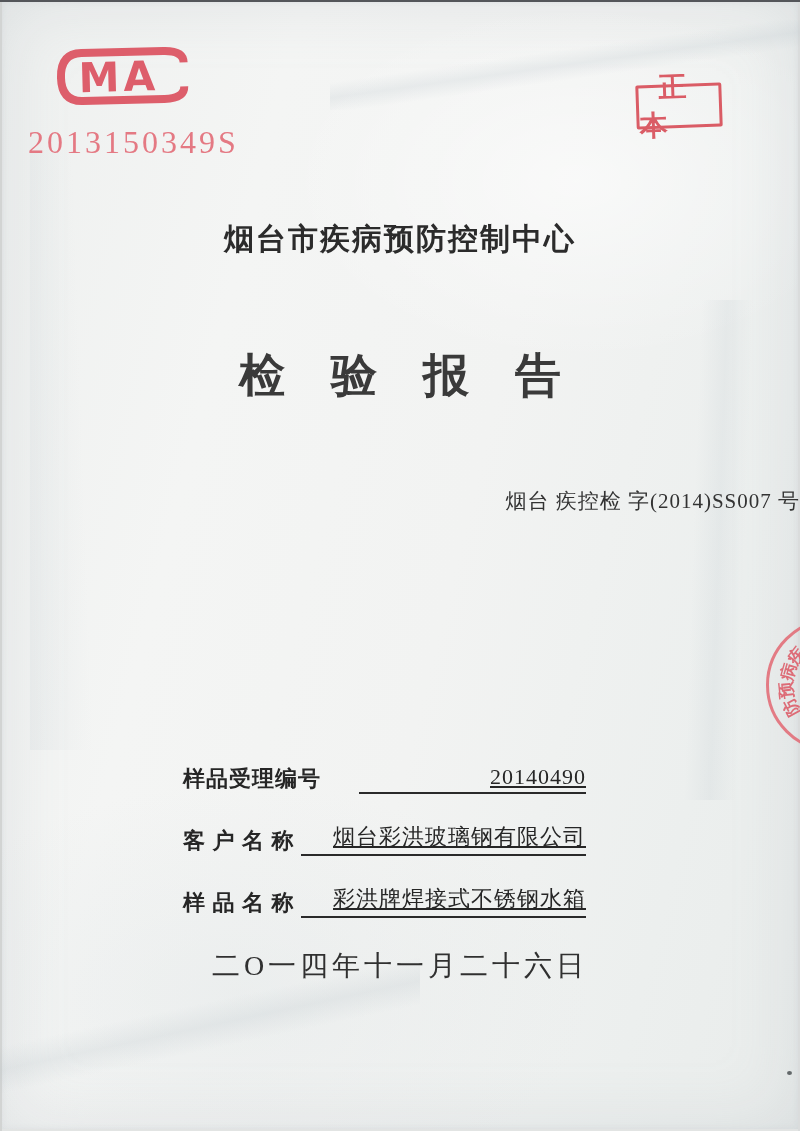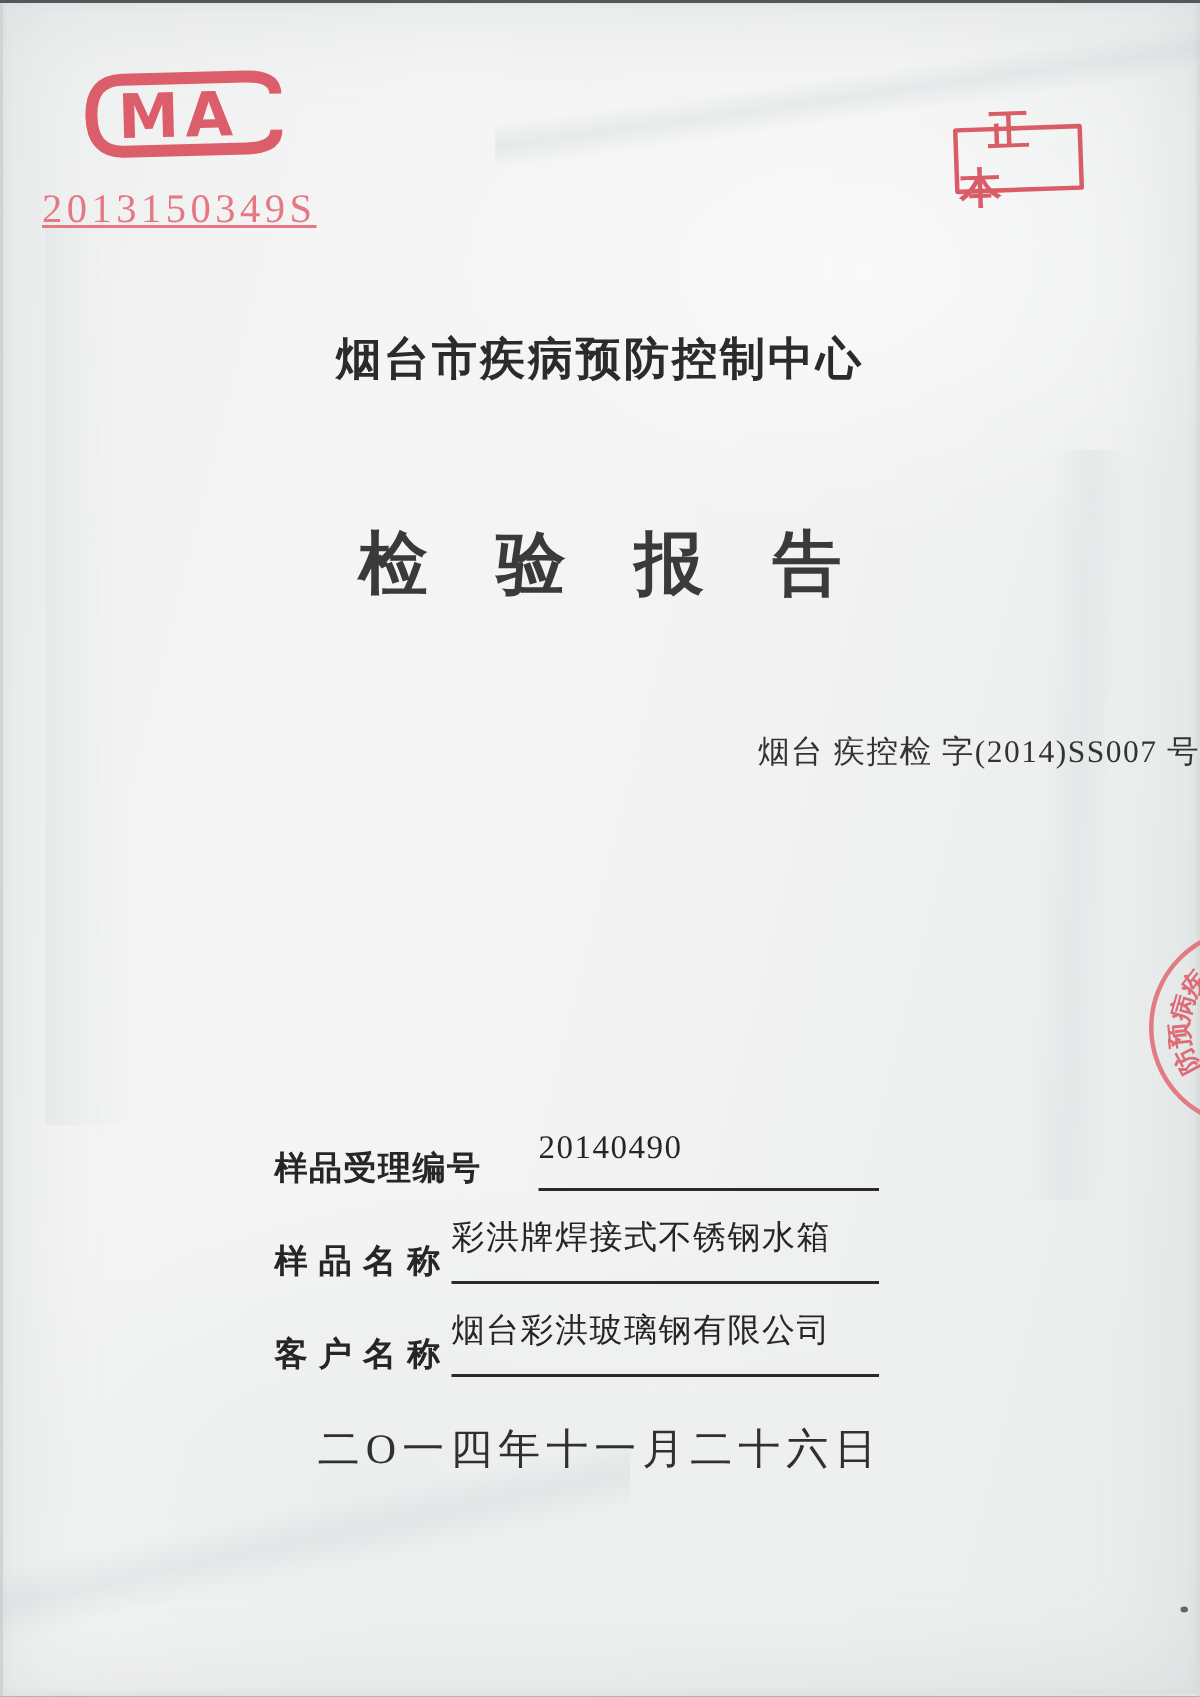--- a/index.html
+++ b/index.html
@@ -36,23 +36,22 @@
   .crease-4 { left:30px; top:150px; width:120px; height:600px;
     background:linear-gradient(88deg, rgba(190,200,206,.16), rgba(255,255,255,0) 45%); }
 
   .speck { position:absolute; left:787px; top:1071px; width:5px; height:4px;
     border-radius:50%; background:#4b5154; opacity:.85; }
 
   
   .cma-stamp { position:absolute; left:56px; top:47px; transform:rotate(-1.5deg); opacity:.92; }
   .cma-number {
     position:absolute; left:28px; top:124px;
-    font-size:27px; letter-spacing:3px; color:#e4737e; opacity:.95;
+    font-size:32px; letter-spacing:3px; color:#e4737e; opacity:.95;
     font-family:"Liberation Serif","DejaVu Serif",serif;
-    text-decoration:underline;
   }
 
   
   .original-stamp {
     position:absolute; left:636px; top:84px; width:86px; height:44px;
     border:3px solid #d8505a; border-radius:2px;
     transform:rotate(-2deg);
     display:flex; align-items:center; justify-content:center;
     color:#d8505a; font-size:28px; font-weight:bold; opacity:.92;
   }
@@ -78,22 +77,22 @@
   .field-row { display:flex; align-items:flex-end; height:34px; margin-bottom:12px;margin-top:28px; }
   .field-label {
     font-size:22px; font-weight:600; letter-spacing:1px;
     white-space:pre; color:#262626; flex:0 0 auto;
   }
   .field-row:nth-child(1) .field-label { width:176px; }
   .field-row:nth-child(2) .field-label,
   .field-row:nth-child(3) .field-label { width:118px; }
   .field-line {
     flex:1 1 auto; border-bottom:2px solid #2a2a2a;
-    text-align:left; font-size:22px; letter-spacing:1px;
-    padding-bottom:14px; color:#262626;
+    text-align:right; font-size:22px; letter-spacing:1px;
+    padding-bottom:2px; color:#262626;text-decoration:underline;
   }
 
   .issue-date {
     position:absolute; left:0; top:947px; width:100%;
     text-align:center; font-size:28px; letter-spacing:4px; color:#303030;
   }
 
   
   .round-seal {
     position:absolute; left:766px; top:618px; width:134px; height:134px;
@@ -136,26 +135,26 @@
   <div class="main-title">检验报告</div>
 
   <div class="report-no">烟台 疾控检 字(2014)SS007 号</div>
 
   <div class="fields">
     <div class="field-row">
       <span class="field-label">样品受理编号</span>
       <span class="field-line">20140490</span>
     </div>
     <div class="field-row">
+      <span class="field-label">客 户 名 称</span>
+      <span class="field-line">烟台彩洪玻璃钢有限公司</span>
+    </div>
+    <div class="field-row">
       <span class="field-label">样 品 名 称</span>
       <span class="field-line">彩洪牌焊接式不锈钢水箱</span>
-    </div>
-    <div class="field-row">
-      <span class="field-label">客 户 名 称</span>
-      <span class="field-line">烟台彩洪玻璃钢有限公司</span>
     </div>
   </div>
 
   <div class="issue-date">二O一四年十一月二十六日</div>
 
   <div class="round-seal"></div>
   <span class="seal-char">疾</span>
   <span class="seal-char">病</span>
   <span class="seal-char">预</span>
   <span class="seal-char">防</span>

